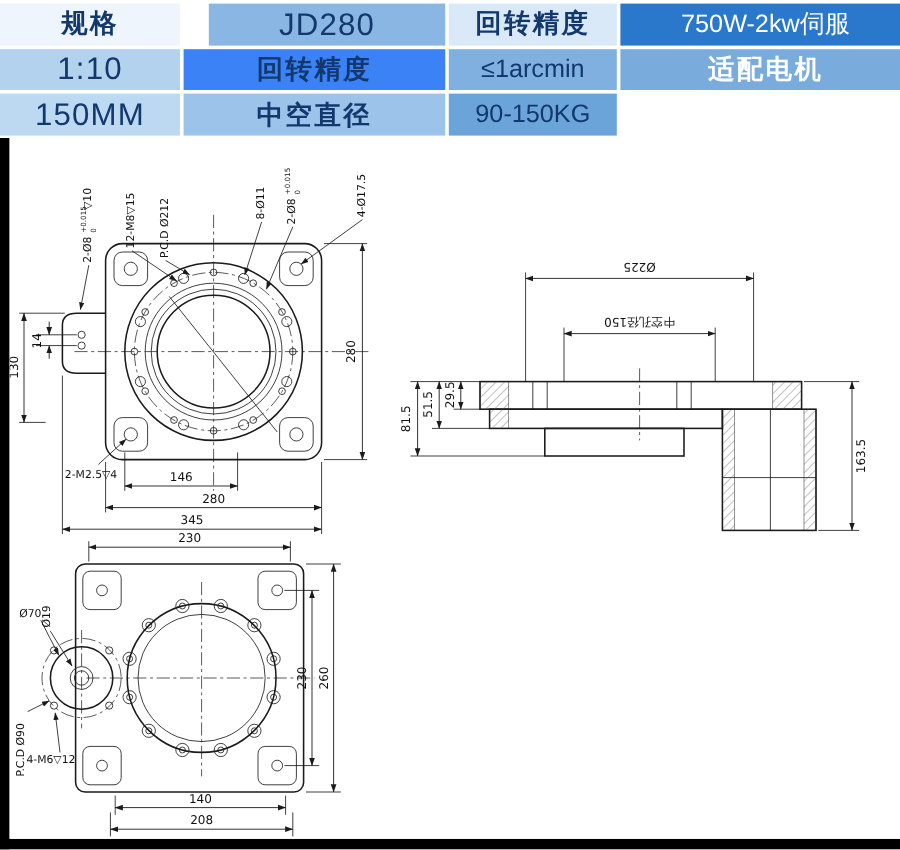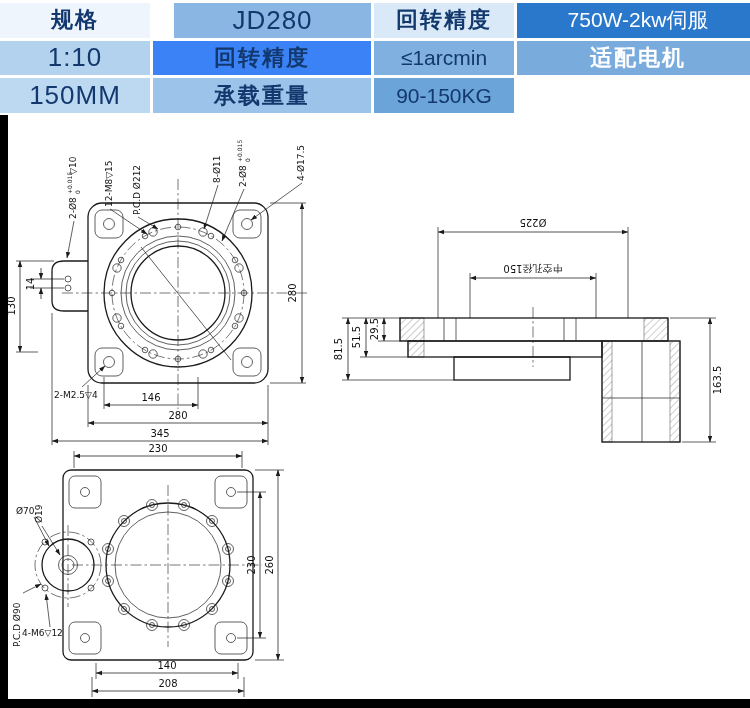--- a/index.html
+++ b/index.html
@@ -55,21 +55,21 @@
     <div class="cell v1" style="background-color: rgb(138, 182, 227); color: rgb(18, 56, 110); margin-left: 21px;">JD280</div>
     <div class="cell c-label" style="background-color: rgb(217, 233, 247); color: rgb(18, 56, 110);">回转精度</div>
     <div class="cell v2" style="background-color: rgb(42, 120, 204); color: rgb(255, 255, 255);">750W-2kw伺服</div>
 
     <div class="cell v1" style="background-color: rgb(179, 210, 238); color: rgb(18, 56, 110);">1:10</div>
     <div class="cell c-label" style="background-color: #3b82f6; color: rgb(18, 56, 110);">回转精度</div>
     <div class="cell v2" style="background-color: rgb(127, 176, 224); color: rgb(18, 56, 110);">≤1arcmin</div>
 
     <div class="cell c-label" style="background-color: rgb(121, 171, 221); color: rgb(255, 255, 255);">适配电机</div>
     <div class="cell v1" style="background-color: rgb(189, 216, 241); color: rgb(18, 56, 110);">150MM</div>
-    <div class="cell c-label" style="background-color: rgb(156, 195, 233); color: rgb(18, 56, 110);">承载重量</div>
+    <div class="cell c-label" style="background-color: rgb(156, 195, 233); color: rgb(18, 56, 110);">中空直径</div>
     <div class="cell v2" style="background-color: rgb(107, 164, 217); color: rgb(18, 56, 110);">90-150KG</div>
   </div>
 
   <div class="frame-left"></div>
   <div class="frame-bottom"></div>
 
   <div class="drawing">
   <svg viewBox="0 0 742 584" width="742" height="584">
     <defs>
       <marker id="arrw" viewBox="0 0 10 10" refX="9.5" refY="5" markerWidth="9" markerHeight="9" orient="auto-start-reverse">

